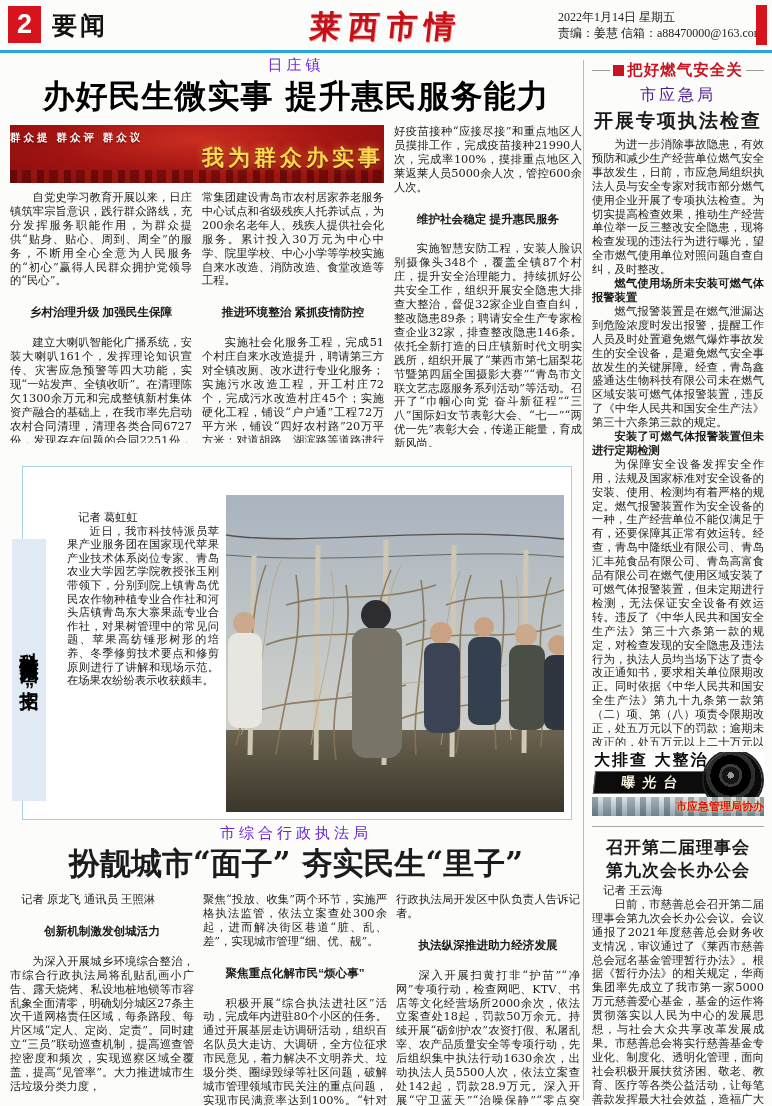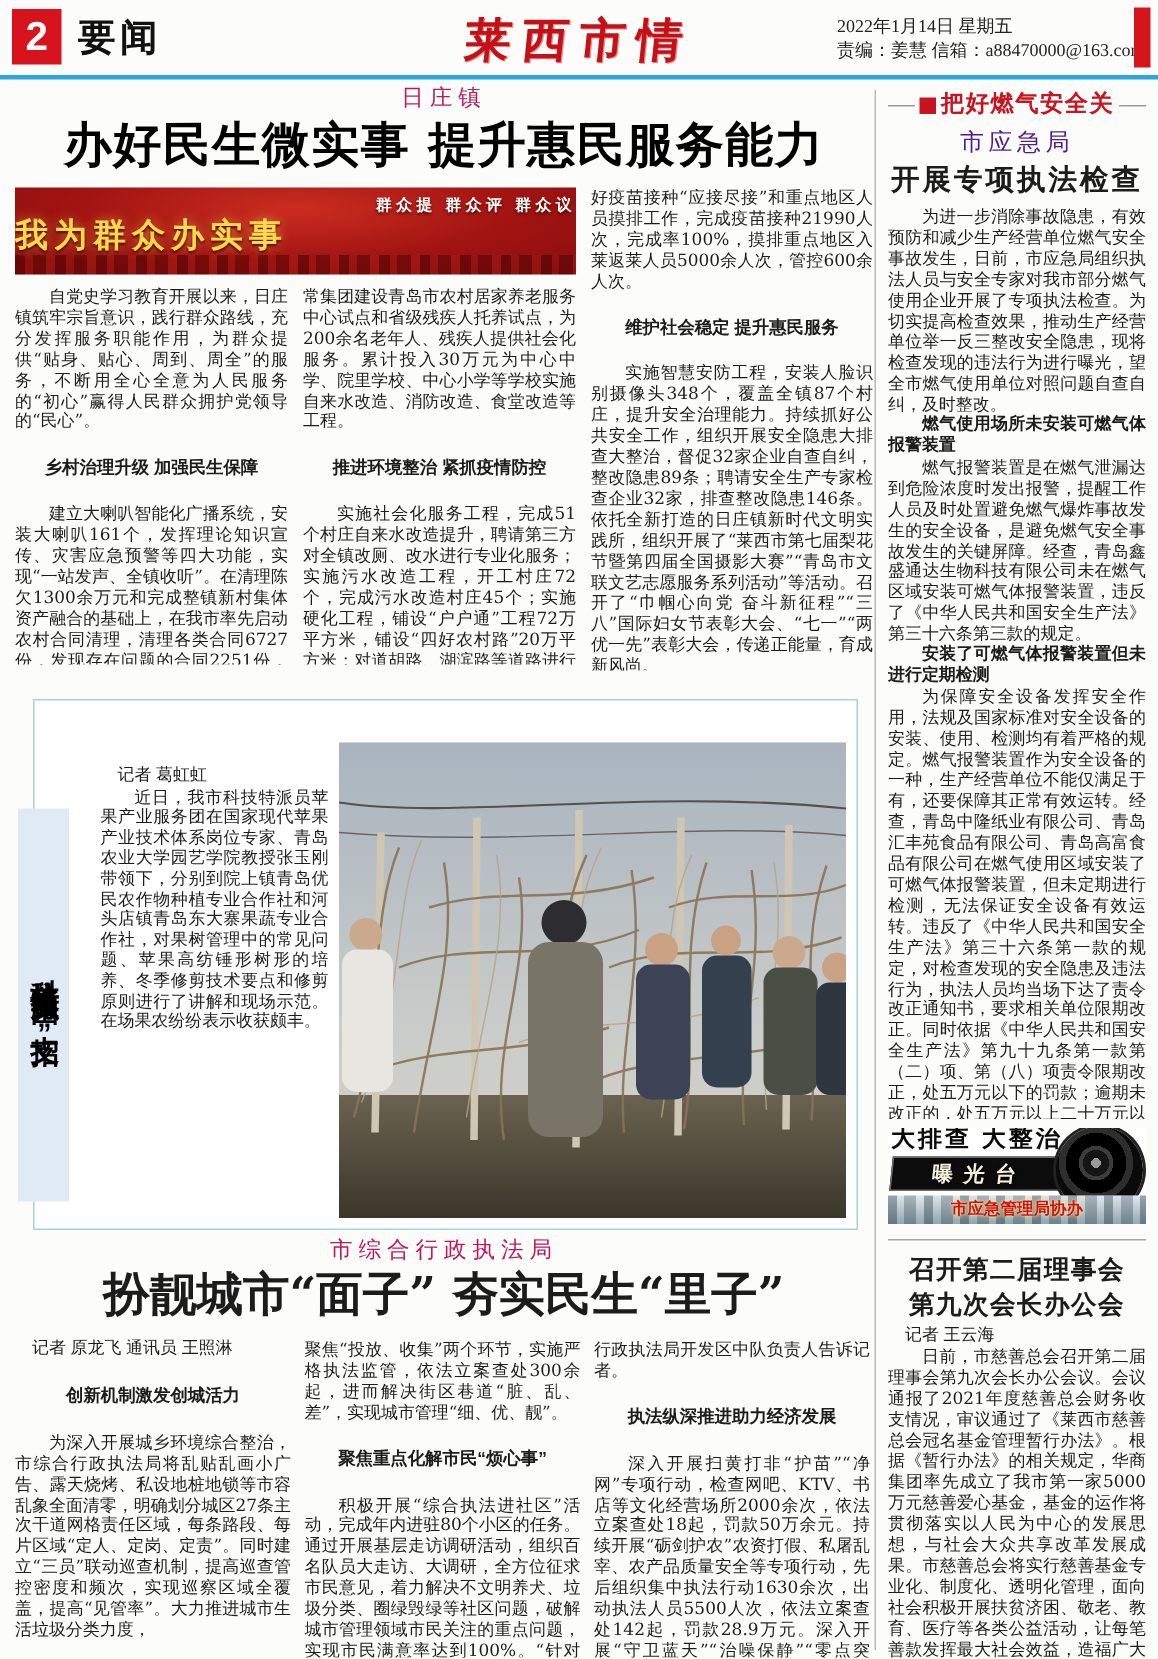--- a/index.html
+++ b/index.html
@@ -24,30 +24,30 @@
   .blk{margin:0;font-size:11.3px;line-height:13.9px;text-align:justify;}
   .blk-p{text-indent:2em;}
   .blk-pc{text-indent:0;}
   .blk-h{font-family:"Liberation Sans",sans-serif;font-weight:700;text-align:center;text-indent:0;
          font-size:11.6px;margin:17px 0;}
   .blk-pb{font-family:"Liberation Sans",sans-serif;font-weight:700;text-indent:2em;}
   .blk-by{text-indent:1em;font-weight:400;font-family:"Liberation Sans",sans-serif;}
 
   
   .main-left{position:absolute;left:10px;top:56px;width:572px;height:404px;}
-  .kicker{text-align:center;font-size:15px;letter-spacing:4px;color:#be185d;}
+  .kicker{text-align:center;font-size:15px;letter-spacing:4px;color:#6d28d9;}
   .headline{text-align:center;font-weight:900;font-size:32px;line-height:40px;letter-spacing:1px;
             color:#000;margin:1px 0 9px;font-family:"DejaVu Serif",serif;}
   .top-flex{display:flex;gap:10px;}
   .two-col-wrap{width:374px;}
   .banner{position:relative;height:58px;margin-bottom:8px;overflow:hidden;
           background:radial-gradient(ellipse at 50% 25%,#cb2d20 0%,#a11412 55%,#8a0e0e 100%);}
-  .banner-small{position:relative;text-align:right;margin-top:6px;color:#fff;
+  .banner-small{position:relative;text-align:left;margin-top:6px;color:#fff;
                 font:bold 10.5px/13px "Liberation Sans",sans-serif;letter-spacing:3px;text-shadow:0 1px 2px #5a0505;}
-  .banner-main{position:relative;text-align:left;color:#ffd94d;font:900 22px/26px "DejaVu Serif",serif;
+  .banner-main{position:relative;text-align:right;color:#ffd94d;font:900 22px/26px "DejaVu Serif",serif;
                letter-spacing:4px;text-shadow:0 1px 2px #4d0404,0 0 8px rgba(255,214,90,.55);}
   .banner-sky{position:absolute;bottom:0;left:0;right:0;height:13px;opacity:.85;
       background:repeating-linear-gradient(90deg,rgba(70,2,2,.65) 0 7px,rgba(140,22,14,.25) 7px 12px,
                  rgba(70,2,2,.55) 12px 21px,rgba(170,40,25,.2) 21px 27px);}
   .cols{display:flex;gap:10px;}
   .coln{width:182px;height:252px;overflow:hidden;}
   .col3{width:188px;height:322px;overflow:hidden;}
 
   
   .photo-box{position:absolute;left:22px;top:466px;width:548px;height:352px;border:1px solid #a9cfe3;background:#fff;}
@@ -81,21 +81,21 @@
   .gx-band{position:absolute;left:2px;top:19px;width:116px;height:21px;background:#0c0c0c;border:1px solid #6d6d6d;
            transform:skewX(-6deg);text-align:center;color:#f5efdc;font:900 14px/21px "Liberation Sans",sans-serif;
            letter-spacing:7px;text-shadow:0 0 3px #000;}
   .gx-lens{position:absolute;right:2px;top:-1px;width:58px;height:58px;border-radius:50%;
            background:radial-gradient(circle at 46% 42%,#9a9a9a 0 7%,#151515 7% 19%,#3c3c3c 19% 25%,
                      #000 25% 44%,#2e2e2e 44% 54%,#0a0a0a 54% 100%);box-shadow:0 0 0 2px #222;}
   .gx-city{position:absolute;left:0;right:0;bottom:0;height:19px;
            background:linear-gradient(#eef2f4,#9cb0ba),
            repeating-linear-gradient(90deg,rgba(70,90,100,.5) 0 6px,rgba(190,205,212,.3) 6px 11px,rgba(90,110,120,.45) 11px 19px,rgba(200,212,218,.25) 19px 24px);
            background-blend-mode:multiply;}
-  .gx-foot{position:absolute;left:0;right:0;bottom:2px;text-align:center;
+  .gx-foot{position:absolute;left:0;right:0;bottom:2px;text-align:right;
            font:800 11px/15px "Liberation Sans",sans-serif;color:#d01111;
            text-shadow:0 0 3px #ffe27a,0 0 1px #fff;}
   .rc-divider{height:1px;background:#a8a8a8;margin:10px 0 9px;}
 
   .charity-headline{text-align:center;font:800 17px/23px "DejaVu Serif",serif;letter-spacing:1px;}
   .charity-by{margin-top:8px;}
   .charity-body{margin-top:2px;}
 
   
   svg{display:block;}

